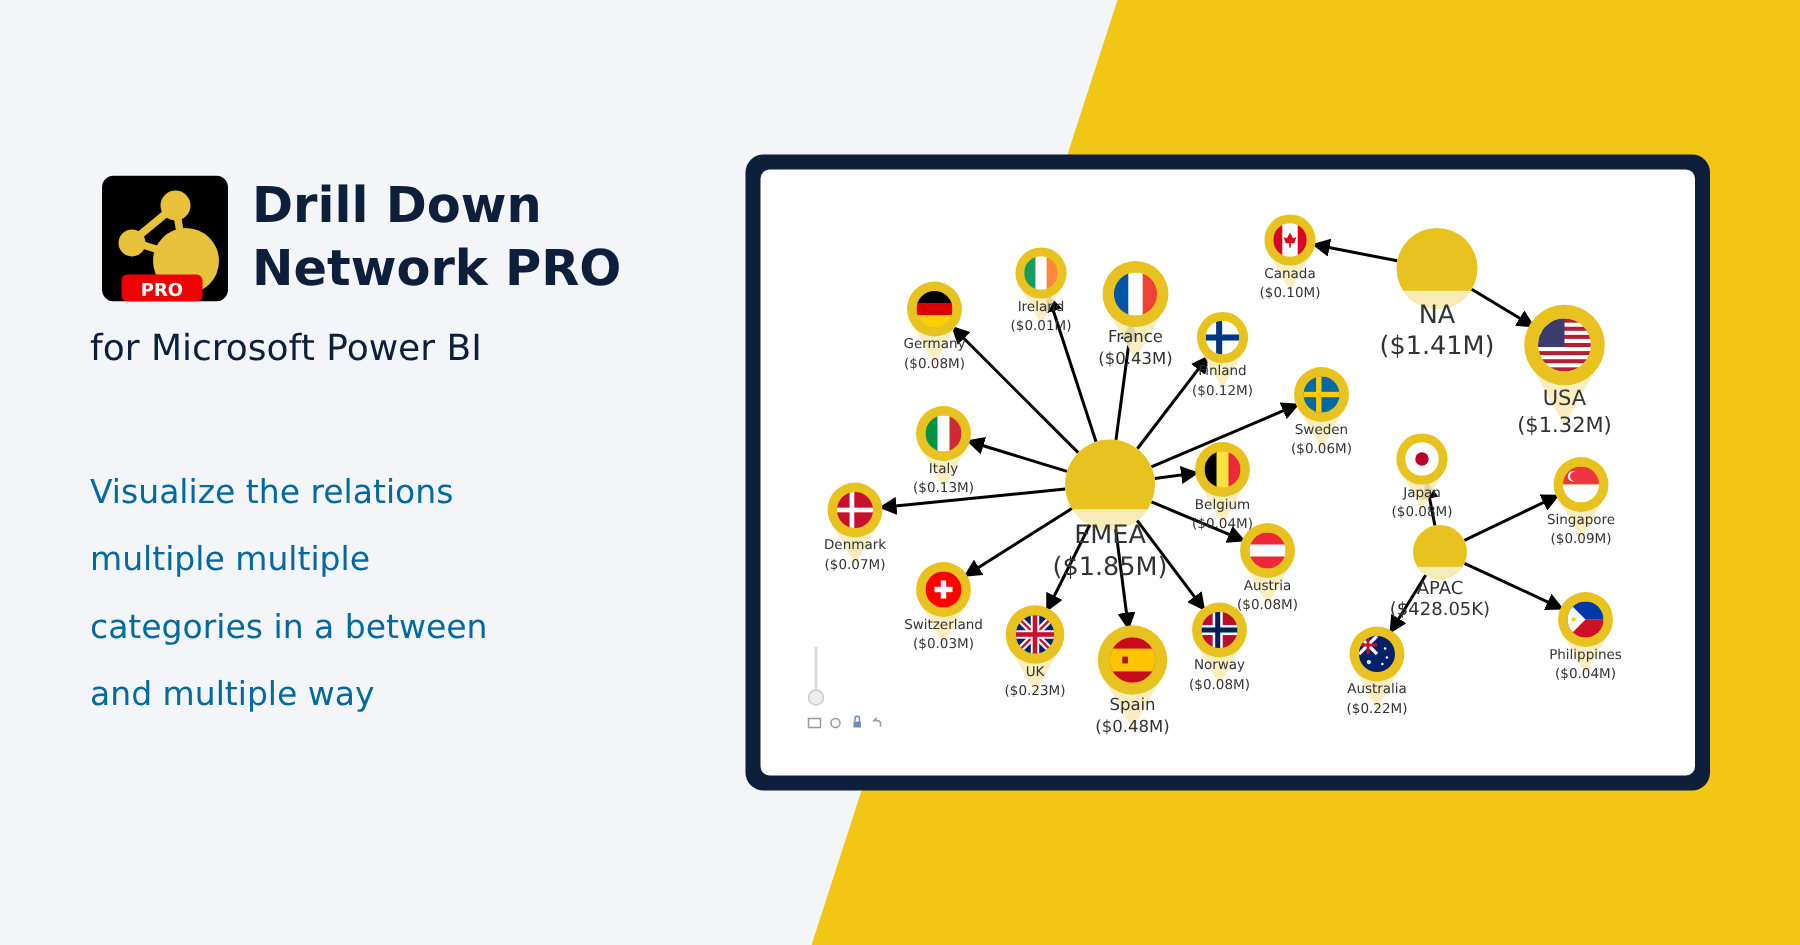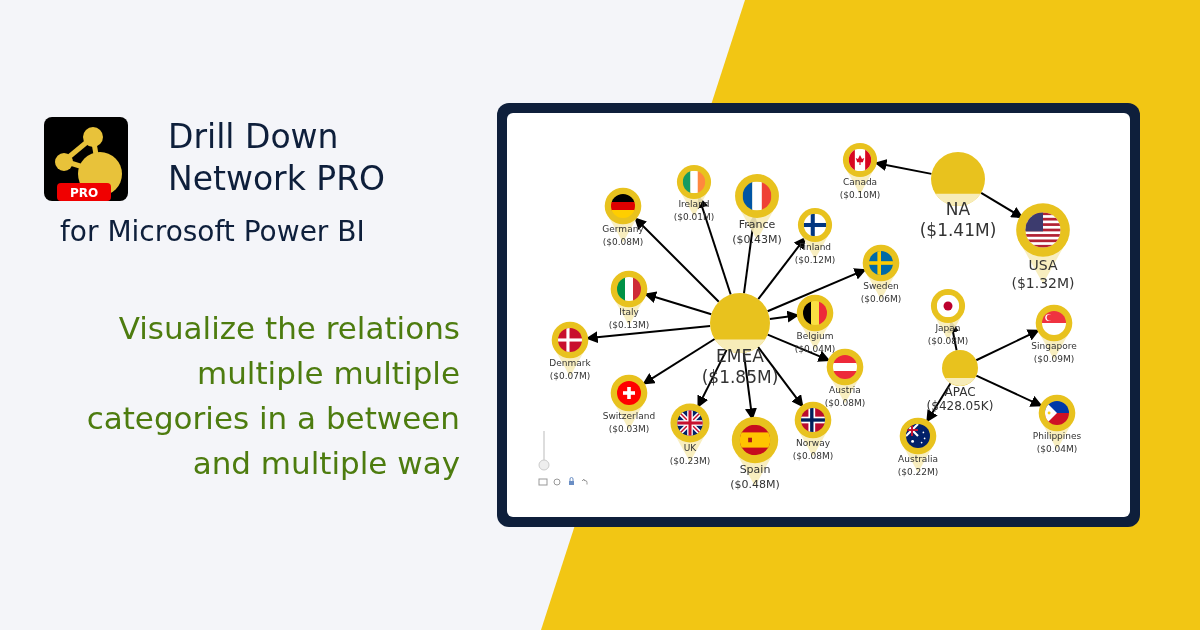--- a/index.html
+++ b/index.html
@@ -8,36 +8,36 @@
     background: #f4f5f9;
     font-family: "DejaVu Sans", sans-serif;
     color: #0e1f3b;
   }
   .bg-yellow {
     position: absolute; inset: 0;
     background: #f2c614;
     clip-path: polygon(745px 0, 1200px 0, 1200px 630px, 541px 630px);
   }
   .logo {
-    position: absolute; left: 44px; top: 117px; width: 84px; height: 84px;
+    position: absolute; left: 68px; top: 117px; width: 84px; height: 84px;
   }
   .title {
     position: absolute; left: 168px; top: 116px;
     font-family: "DejaVu Sans", sans-serif;
-    font-weight: normal; font-size: 33px; line-height: 42px;
+    font-weight: bold; font-size: 33px; line-height: 42px;
     color: #0e1f3b; letter-spacing: 0px;
   }
   .title div { white-space: nowrap; }
   .subtitle {
     position: absolute; left: 60px; top: 216px;
-    font-size: 28px; line-height: 32px; color: #0e1f3b; white-space: nowrap; text-align: right;
+    font-size: 24px; line-height: 32px; color: #0e1f3b; white-space: nowrap; text-align: right;
   }
   .tagline {
     position: absolute; left: 60px; top: 306px; width: 400px;
-    font-size: 31px; line-height: 45px; color: #4d7c0f; text-align: right;
+    font-size: 22px; line-height: 45px; color: #0369a1;
   }
   .tagline div { white-space: nowrap; }
   .frame {
     position: absolute; left: 497px; top: 103px; width: 643px; height: 424px;
     background: #0e1f3b; border-radius: 12px;
   }
   .panel {
     position: absolute; left: 10px; top: 10px; width: 623px; height: 404px;
     background: #ffffff; border-radius: 6px; overflow: hidden;
   }

